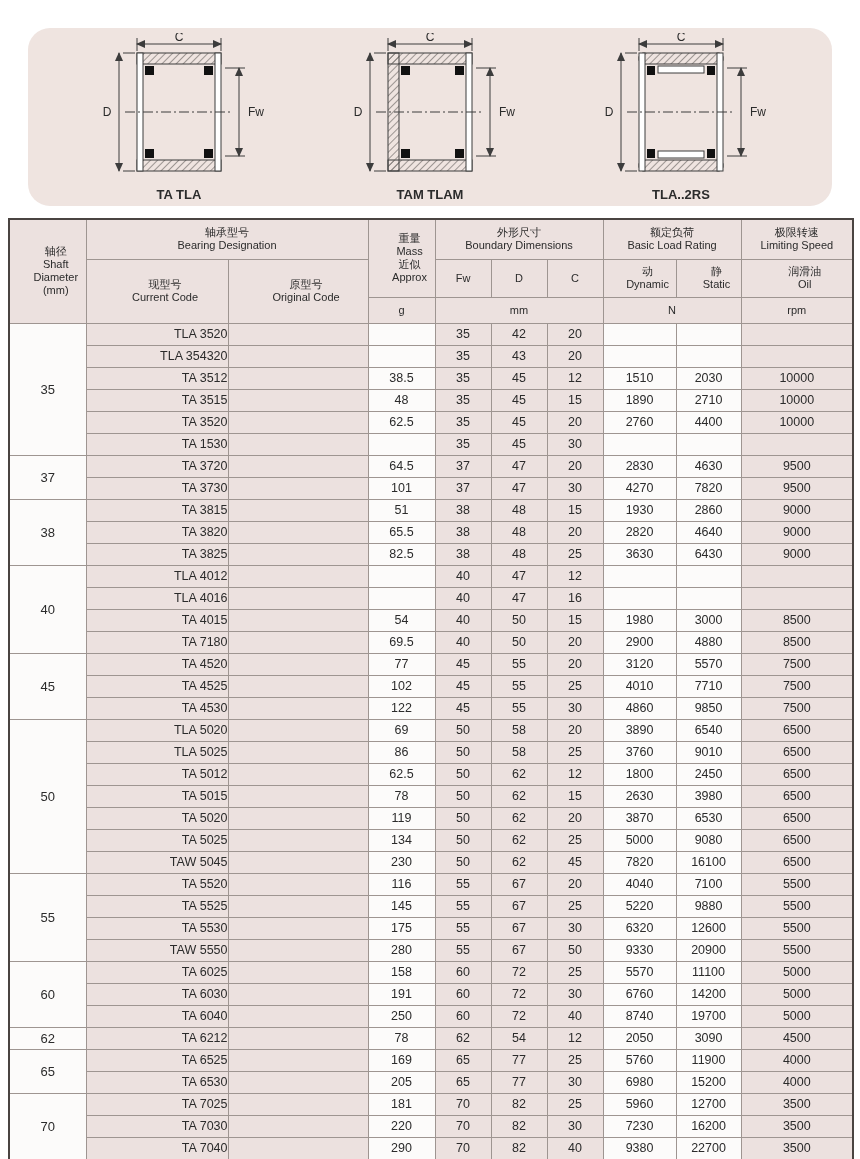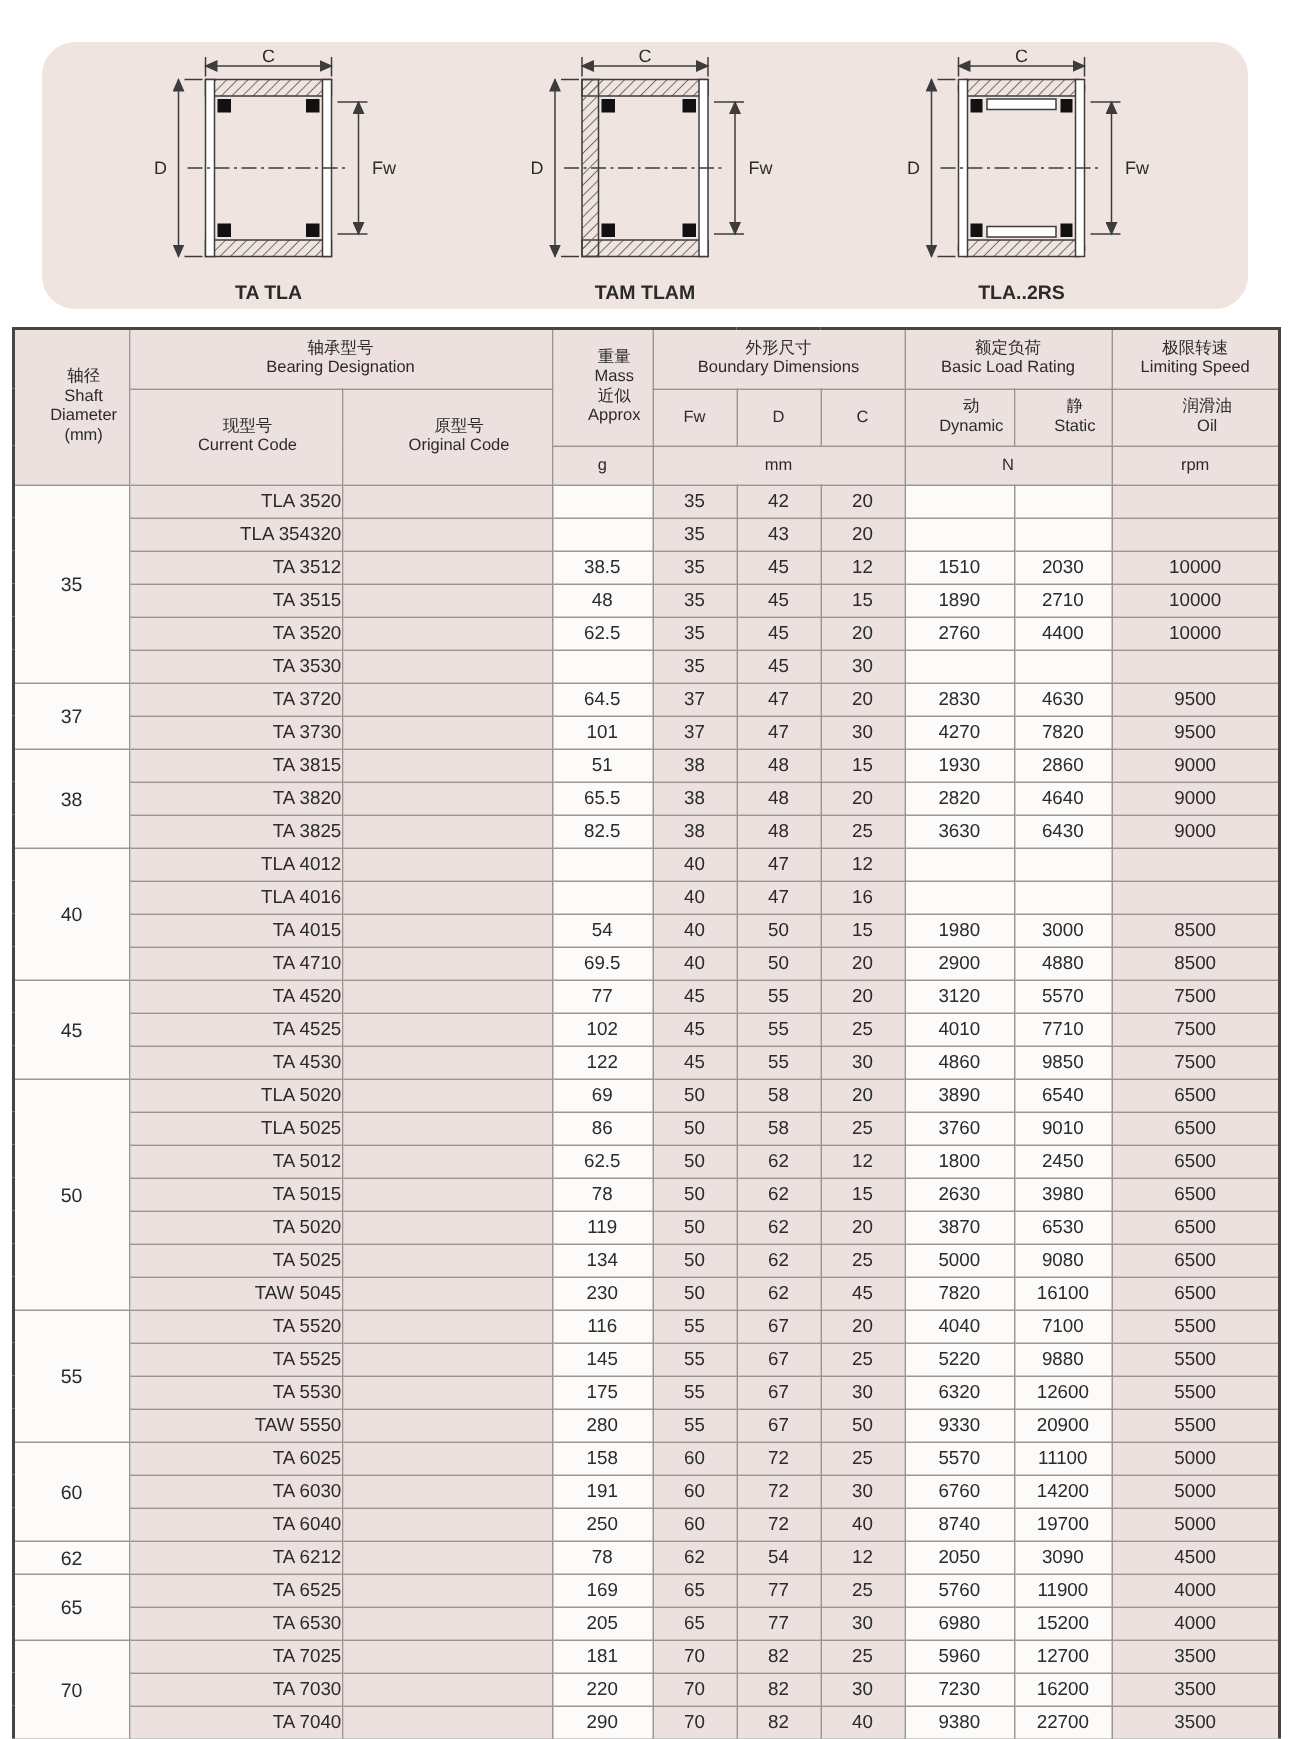--- a/index.html
+++ b/index.html
@@ -275,21 +275,21 @@
           <td class="pink"></td>
           <td class="white">62.5</td>
           <td class="pink">35</td>
           <td class="pink">45</td>
           <td class="pink">20</td>
           <td class="white">2760</td>
           <td class="white">4400</td>
           <td class="pink">10000</td>
         </tr>
         <tr>
-          <td class="pink left">TA 3530</td>
+          <td class="pink left">TA 1530</td>
           <td class="pink"></td>
           <td class="white"></td>
           <td class="pink">35</td>
           <td class="pink">45</td>
           <td class="pink">30</td>
           <td class="white"></td>
           <td class="white"></td>
           <td class="pink"></td>
         </tr>
         <tr class="group-start">
@@ -377,21 +377,21 @@
           <td class="pink"></td>
           <td class="white">54</td>
           <td class="pink">40</td>
           <td class="pink">50</td>
           <td class="pink">15</td>
           <td class="white">1980</td>
           <td class="white">3000</td>
           <td class="pink">8500</td>
         </tr>
         <tr>
-          <td class="pink left">TA 4710</td>
+          <td class="pink left">TA 7180</td>
           <td class="pink"></td>
           <td class="white">69.5</td>
           <td class="pink">40</td>
           <td class="pink">50</td>
           <td class="pink">20</td>
           <td class="white">2900</td>
           <td class="white">4880</td>
           <td class="pink">8500</td>
         </tr>
         <tr class="group-start">

